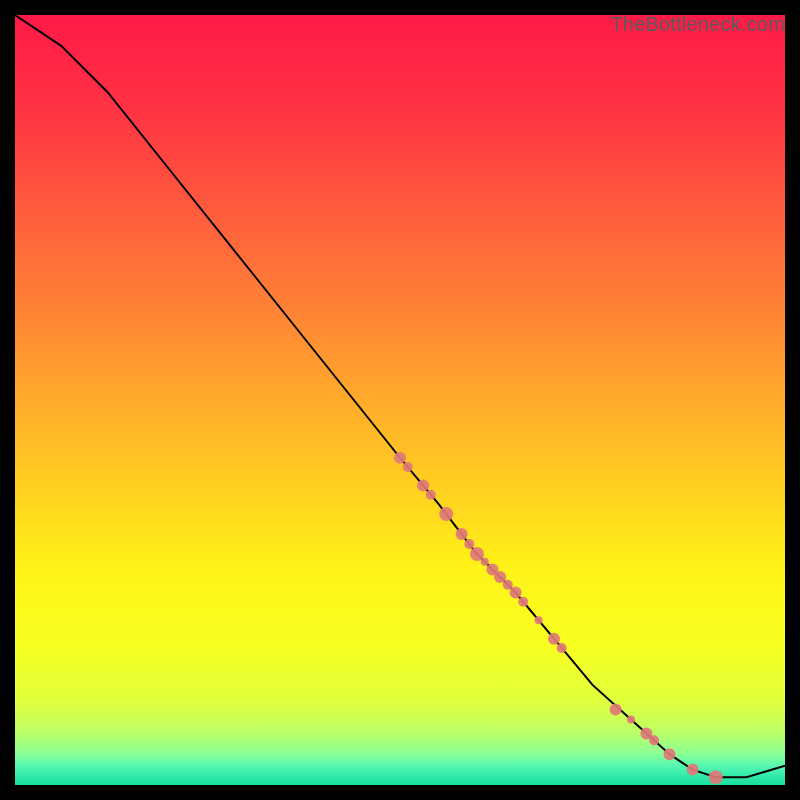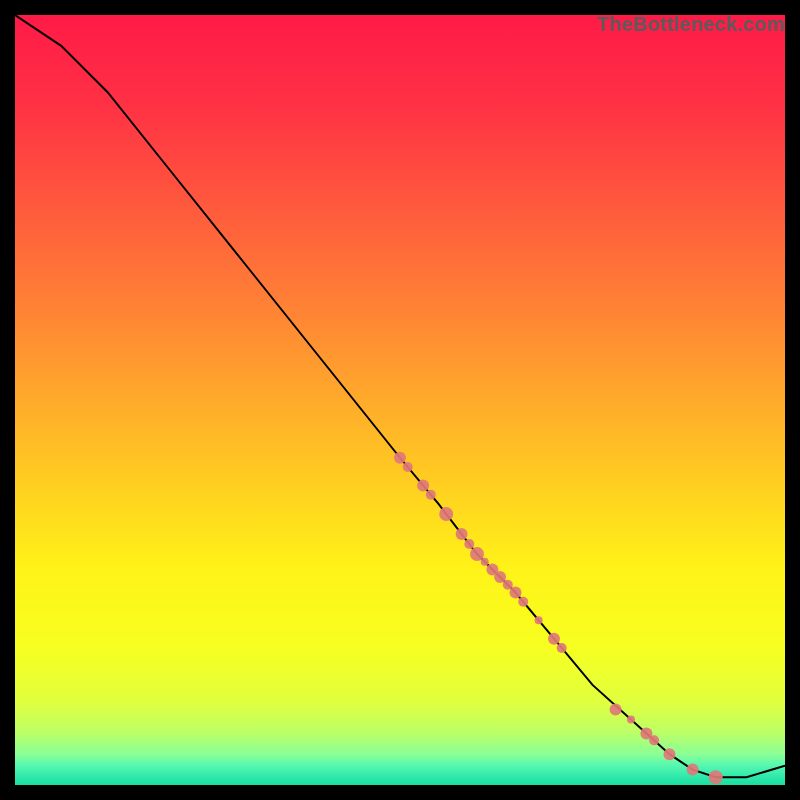--- a/index.html
+++ b/index.html
@@ -29,21 +29,21 @@
     top: 0;
     width: 770px;
     height: 770px;
   }
   .watermark {
     position: absolute;
     top: -2px;
     right: 0px;
     font-family: Arial, Helvetica, sans-serif;
     font-size: 20px;
-    font-weight: bold;
+    font-weight: normal;
     color: #5b5b5b;
     letter-spacing: 0.2px;
   }
   svg.curve {
     position: absolute;
     left: 0;
     top: 0;
     width: 770px;
     height: 770px;
   }

